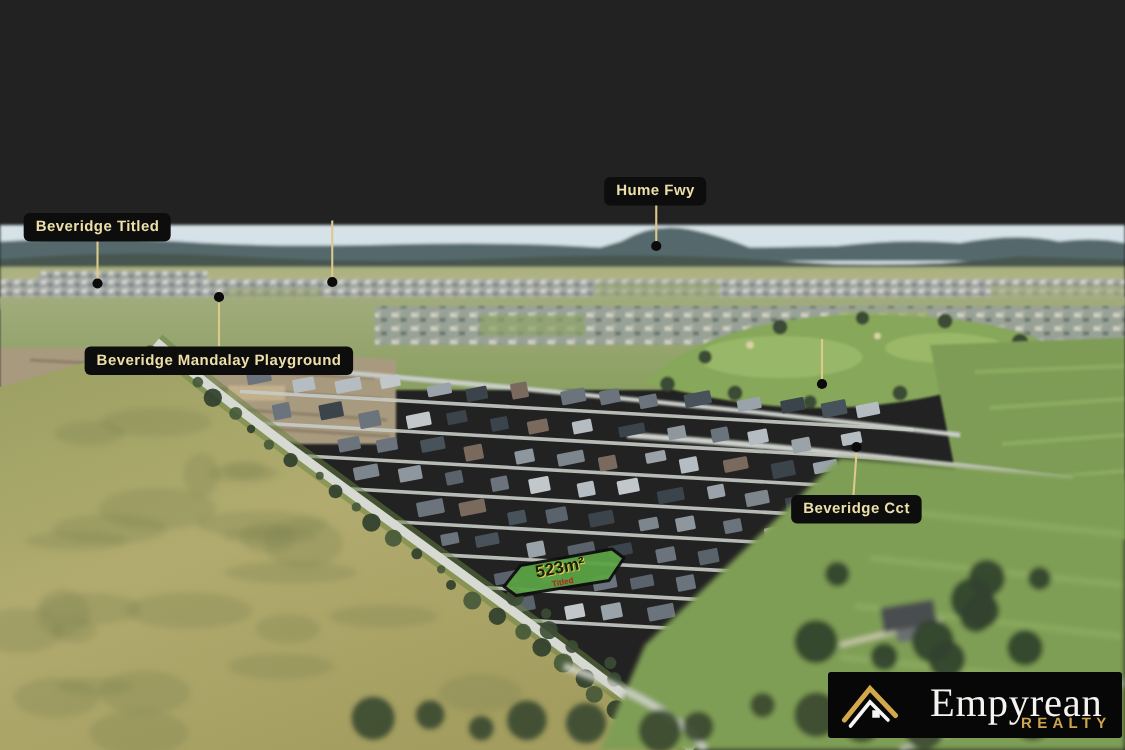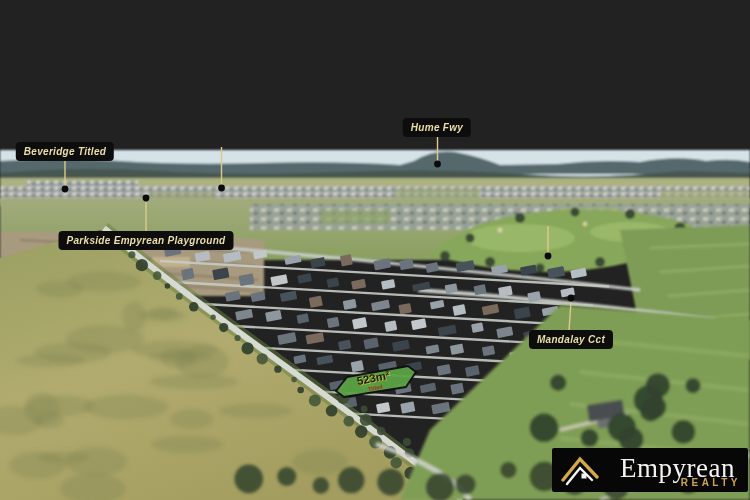--- a/index.html
+++ b/index.html
@@ -9,21 +9,21 @@
   }
   .sky{
     position:absolute;left:0;top:0;width:750px;height:172px;
     background:linear-gradient(180deg,#389bd3 0%,#54add b 0%,#4fa9da 30%,#73bce2 58%,#a5d2ea 78%,#cfe4f0 92%,#e2edf4 100%);
   }
   svg.layer{position:absolute;left:0;top:0;}
   .map-label{
     position:absolute;transform:translateX(-50%);
     background:var(--label_bg,#0d0d0d);color:var(--label_text,#ecdfa9);
     font-size:10px;font-weight:bold;letter-spacing:.3px;white-space:nowrap;
-    padding:4px 8px;border-radius:4px;line-height:1.1;z-index:30;font-style:italic;
+    padding:4px 8px;border-radius:4px;line-height:1.1;z-index:30;
   }
   .logo{
     position:absolute;left:552px;top:448px;width:196px;height:44px;
     background:var(--logo_bg,#070707);border-radius:2px;z-index:30;
     display:flex;align-items:center;gap:21px;padding-left:9px;box-sizing:border-box;
   }
   .logo .brand{
     font-family:"Liberation Serif",serif;color:#f4f3f0;font-size:27px;line-height:1;
     letter-spacing:.5px;margin-top:-4px;
   }
@@ -384,22 +384,22 @@
       <g transform="translate(374,382) rotate(-11)">
         <text x="0.7" y="0.7" text-anchor="middle" font-size="11.5" font-weight="bold" font-family="Liberation Sans, sans-serif" fill="#e6cf4e">523m²</text>
         <text x="0" y="0" text-anchor="middle" font-size="11.5" font-weight="bold" font-family="Liberation Sans, sans-serif" style="fill:var(--lot_area_text,#201d06)">523m²</text>
         <text x="0" y="8" text-anchor="middle" font-size="5.5" font-weight="bold" font-family="Liberation Sans, sans-serif" style="fill:var(--lot_status_text,#b3251c)">Titled</text>
       </g>
     </g>
   </svg>
 
   <div class="map-label" style="left:65px;top:142px">Beveridge Titled</div>
   <div class="map-label" style="left:437px;top:118px">Hume Fwy</div>
-  <div class="map-label" style="left:146px;top:231px">Parkside Empyrean Playground</div>
-  <div class="map-label" style="left:571px;top:330px">Mandalay Cct</div>
+  <div class="map-label" style="left:146px;top:231px">Beveridge Mandalay Playground</div>
+  <div class="map-label" style="left:571px;top:330px">Beveridge Cct</div>
 
   <div class="logo">
     <svg width="38" height="32" viewBox="0 0 38 32">
       <path d="M2,26 L19,5 L36,23" fill="none" stroke="#d2a84a" stroke-width="3.4" stroke-linecap="round"></path>
       <path d="M6,30 L19,14 L31,26" fill="none" stroke="#f5f5f3" stroke-width="2.4" stroke-linecap="round"></path>
       <rect x="20.5" y="19.5" width="5" height="5" fill="#f5f5f3"></rect>
     </svg>
     <span class="brand">Empyrean</span>
     <span class="tagline">REALTY</span>
   </div>

